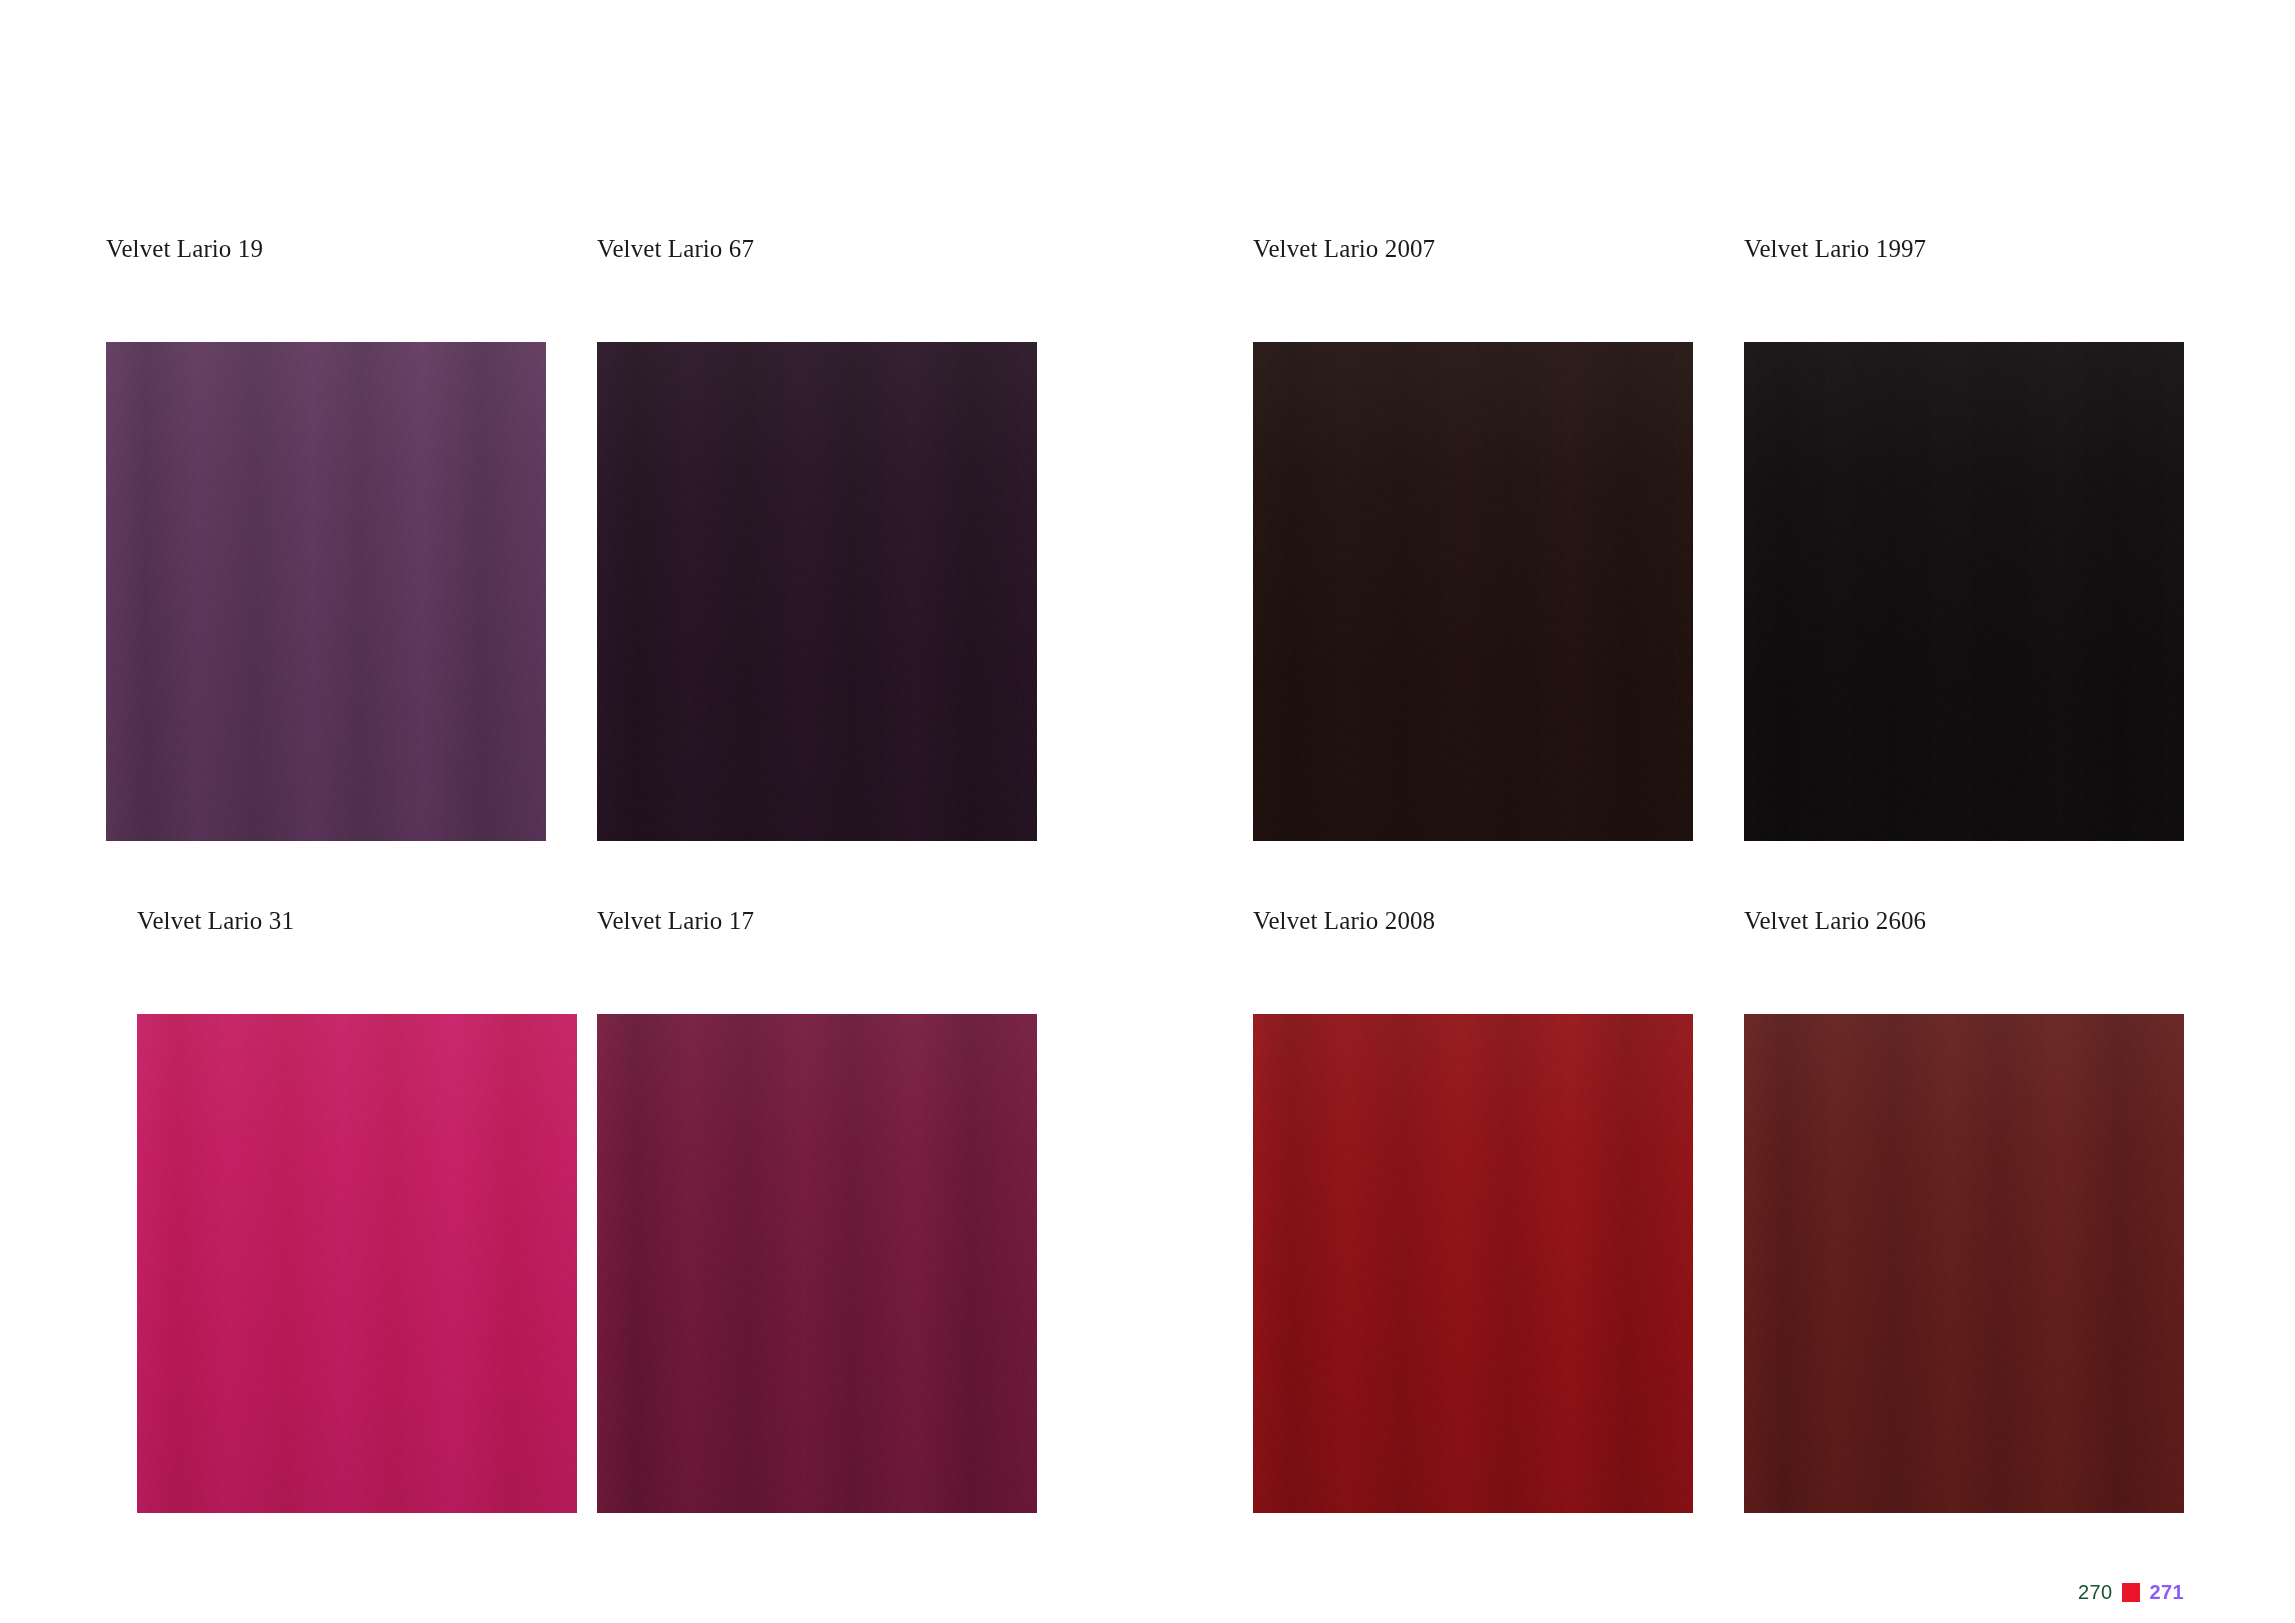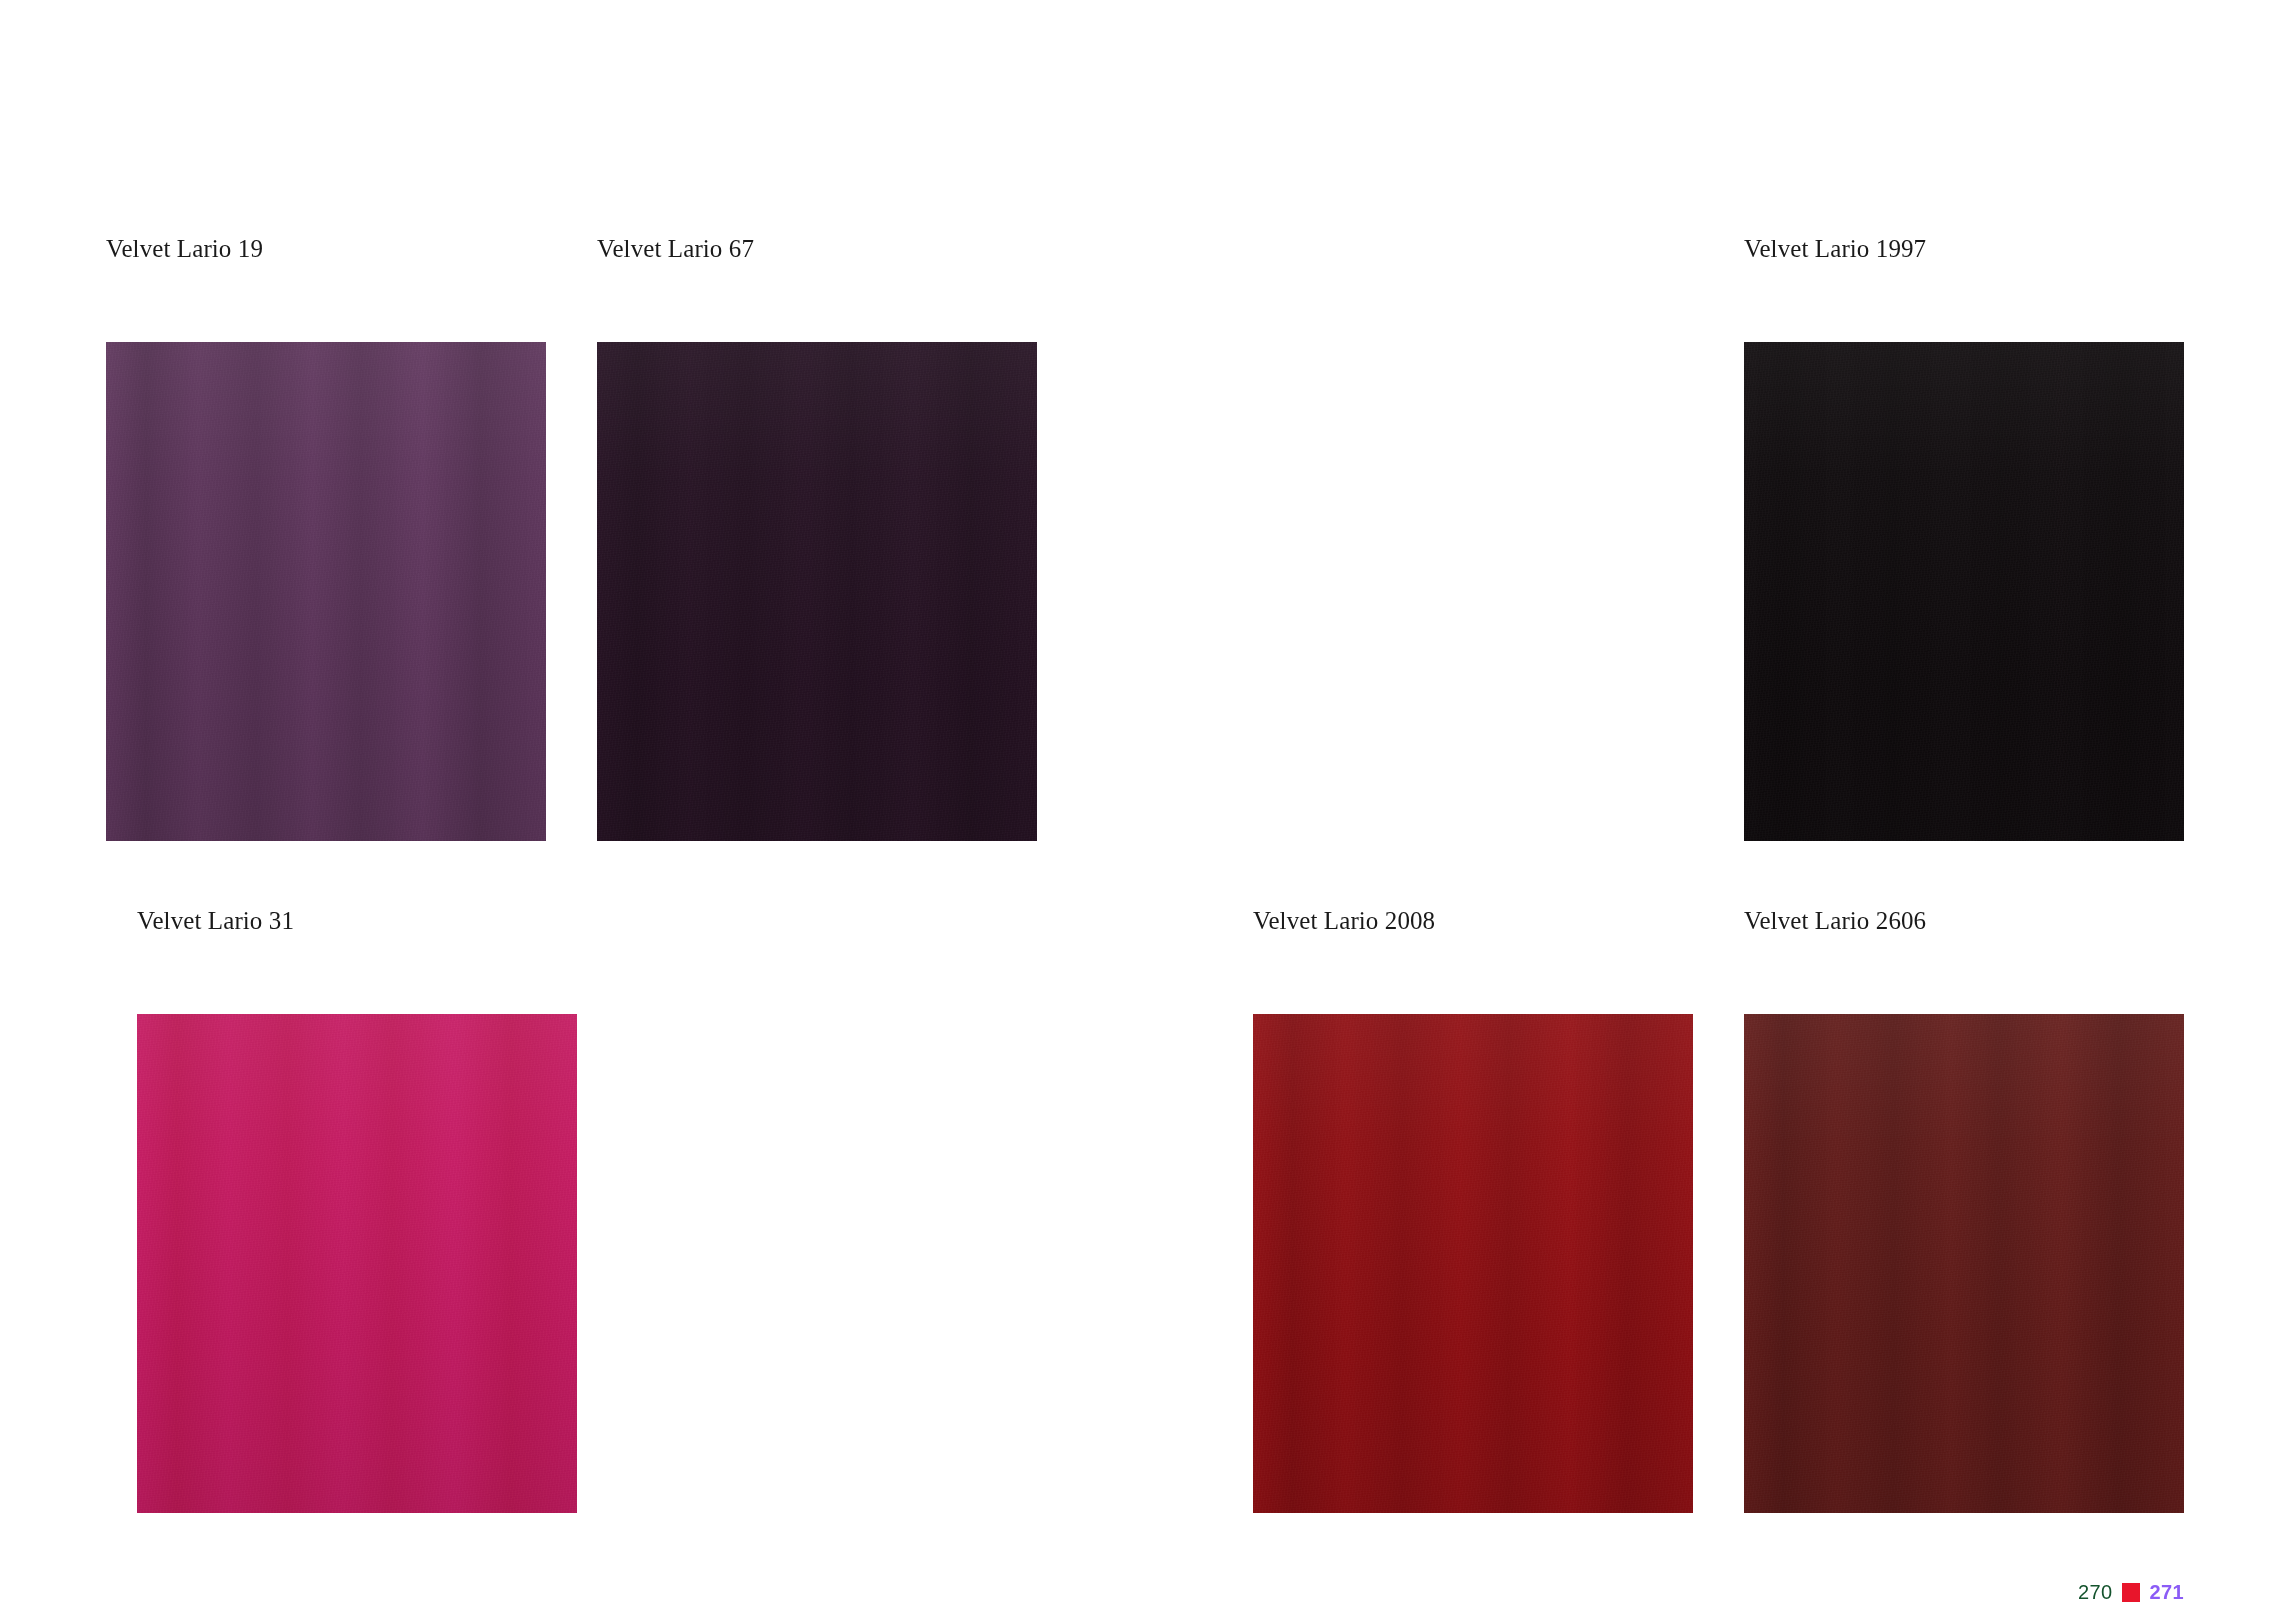--- a/index.html
+++ b/index.html
@@ -147,31 +147,47 @@
         </div>
       </div>
       <div class="swatch-cell" style="left: 597px; top: 234px;">
         <div class="swatch-label">Velvet Lario 67</div>
         <div class="swatch-chip" style="background-color: rgb(37, 18, 34);">
           <div class="grain"></div>
           <div class="sheen"></div>
           <div class="sheen2"></div>
         </div>
       </div>
+      <div class="swatch-cell" style="left: 1253px; top: 234px;">
+        <div class="swatch-label">Velvet Lario 2007</div>
+        <div class="swatch-chip" style="background-color: rgb(31, 16, 13);">
+          <div class="grain"></div>
+          <div class="sheen"></div>
+          <div class="sheen2"></div>
+        </div>
+      </div>
       <div class="swatch-cell" style="left: 1744px; top: 234px;">
         <div class="swatch-label">Velvet Lario 1997</div>
         <div class="swatch-chip" style="background-color: rgb(16, 12, 14);">
           <div class="grain"></div>
           <div class="sheen"></div>
           <div class="sheen2"></div>
         </div>
       </div>
       <div class="swatch-cell" style="left: 106px; top: 906px; margin-left: 31px;">
         <div class="swatch-label">Velvet Lario 31</div>
         <div class="swatch-chip" style="background-color: rgb(196, 26, 95);">
+          <div class="grain"></div>
+          <div class="sheen"></div>
+          <div class="sheen2"></div>
+        </div>
+      </div>
+      <div class="swatch-cell" style="left: 597px; top: 906px;">
+        <div class="swatch-label">Velvet Lario 17</div>
+        <div class="swatch-chip" style="background-color: rgb(111, 23, 57);">
           <div class="grain"></div>
           <div class="sheen"></div>
           <div class="sheen2"></div>
         </div>
       </div>
       <div class="swatch-cell" style="left: 1253px; top: 906px;">
         <div class="swatch-label">Velvet Lario 2008</div>
         <div class="swatch-chip" style="background-color: rgb(141, 15, 19);">
           <div class="grain"></div>
           <div class="sheen"></div>

